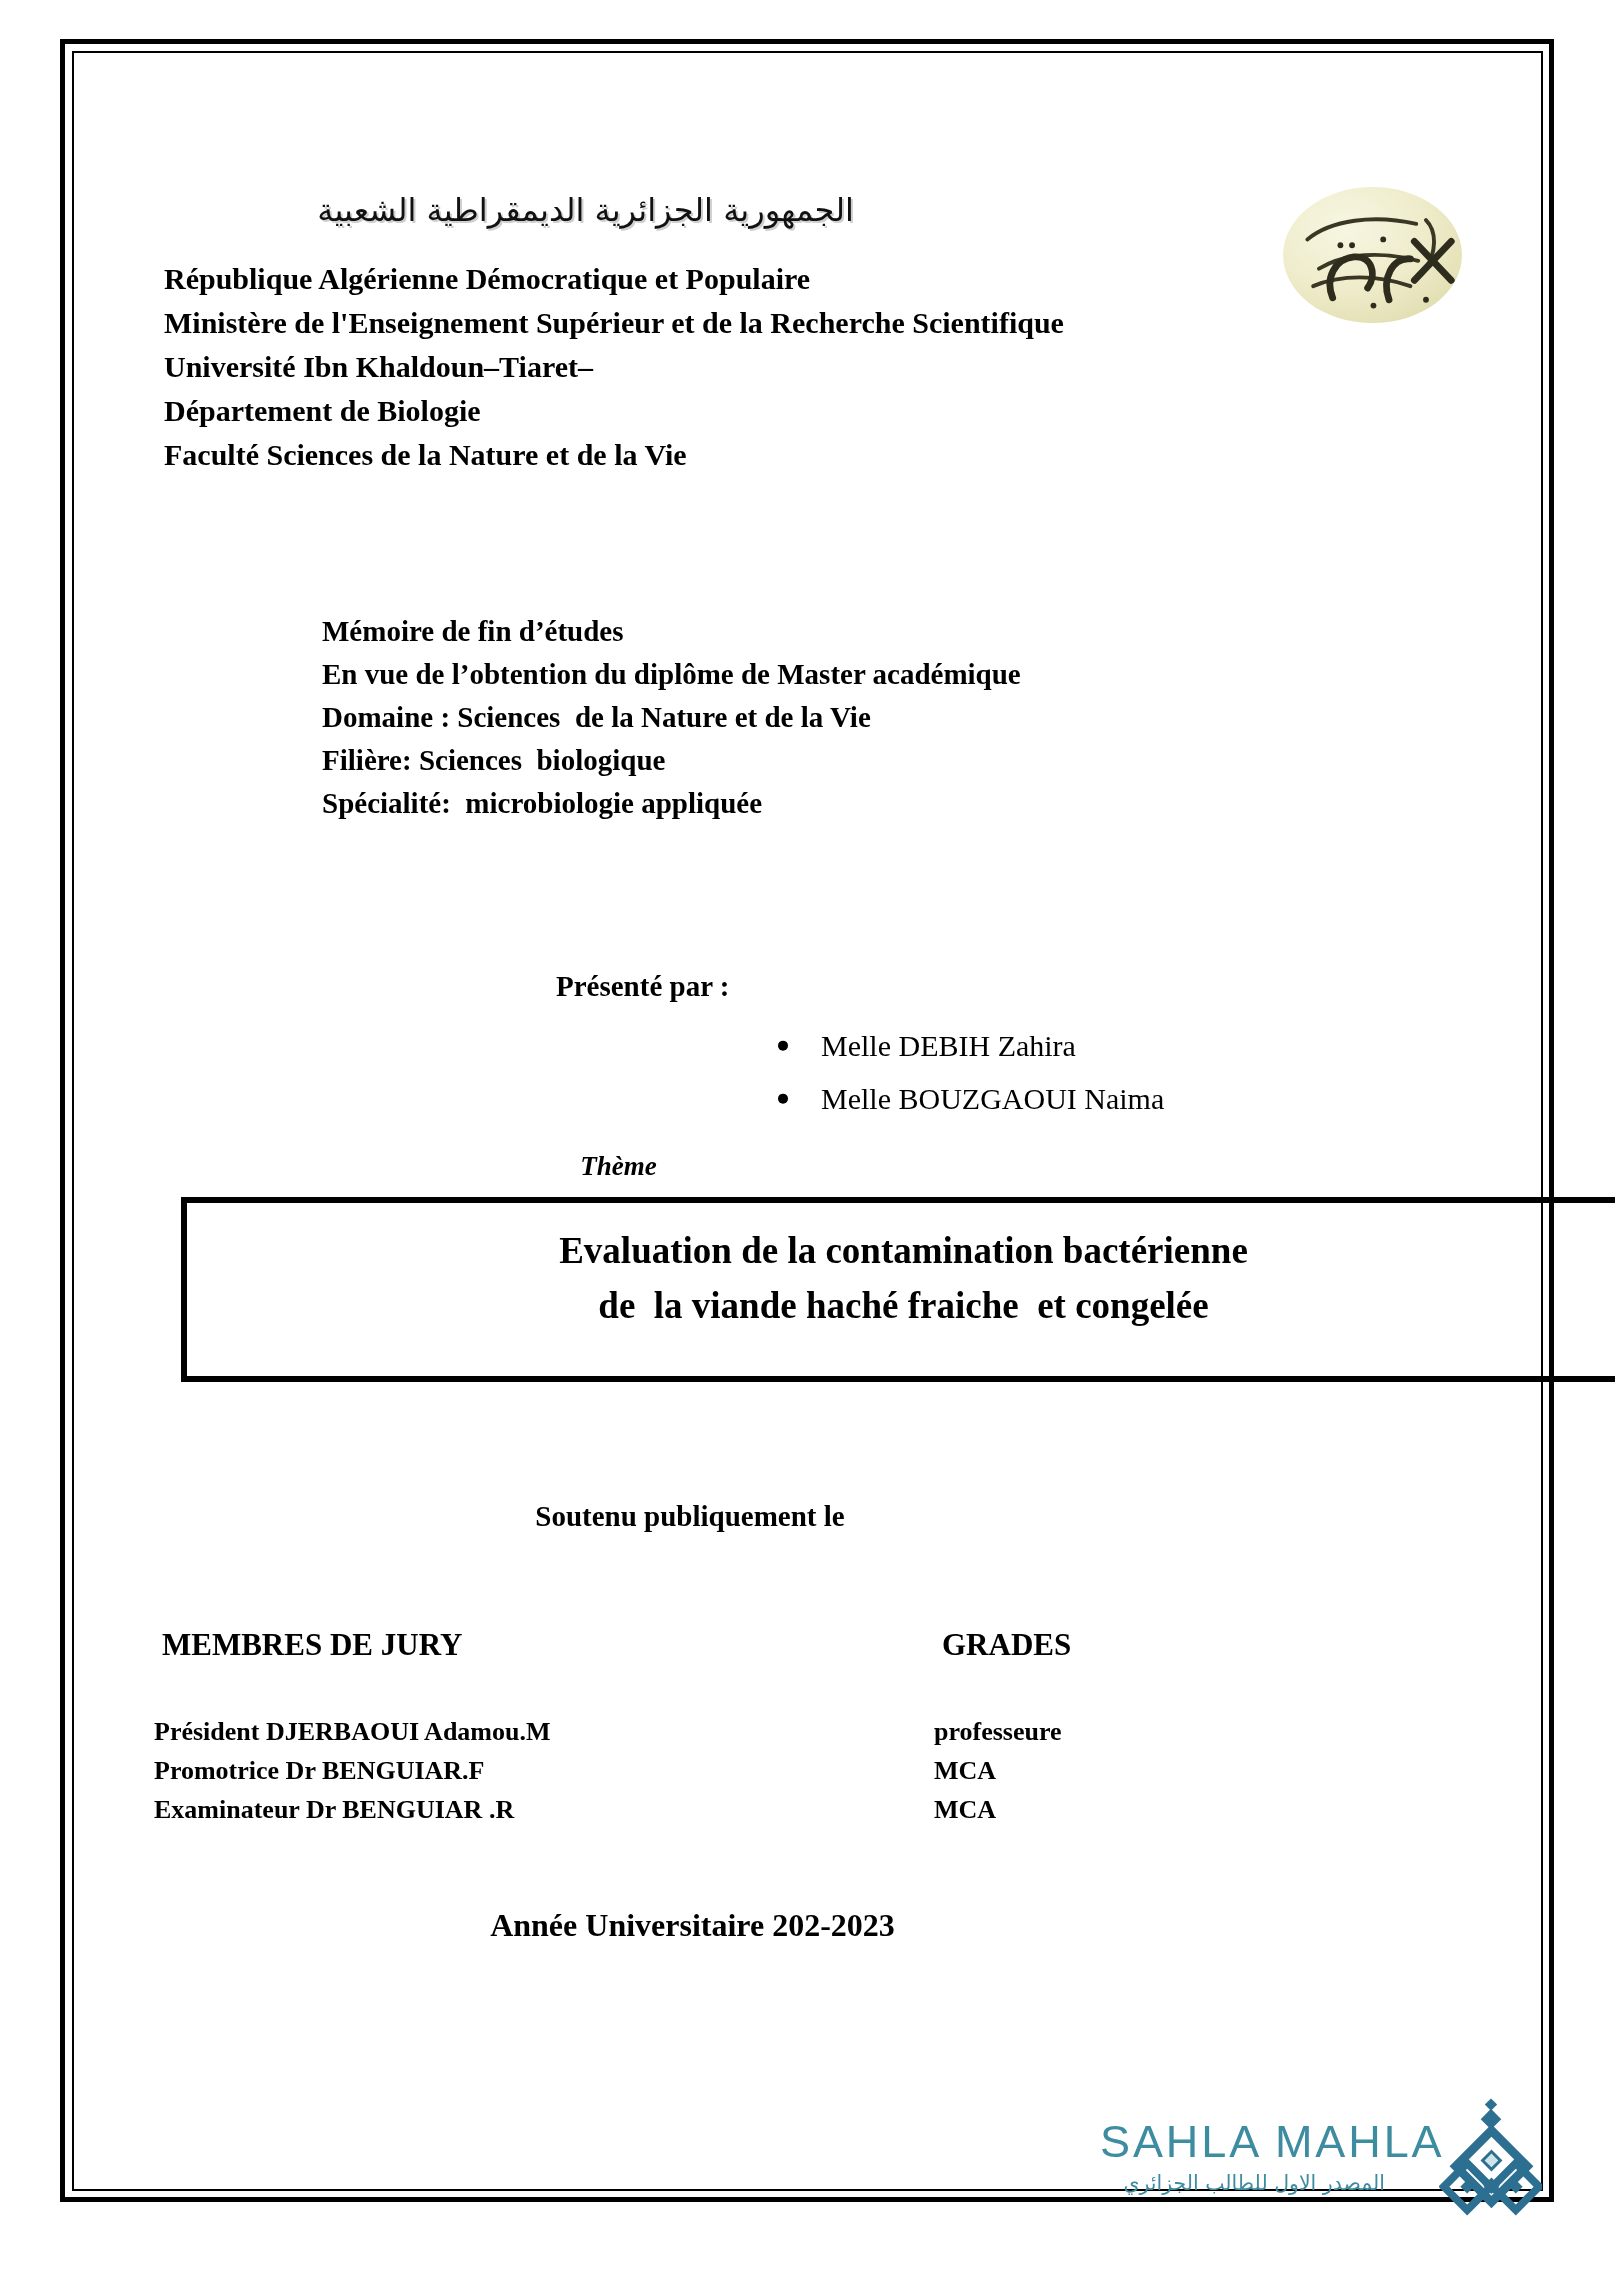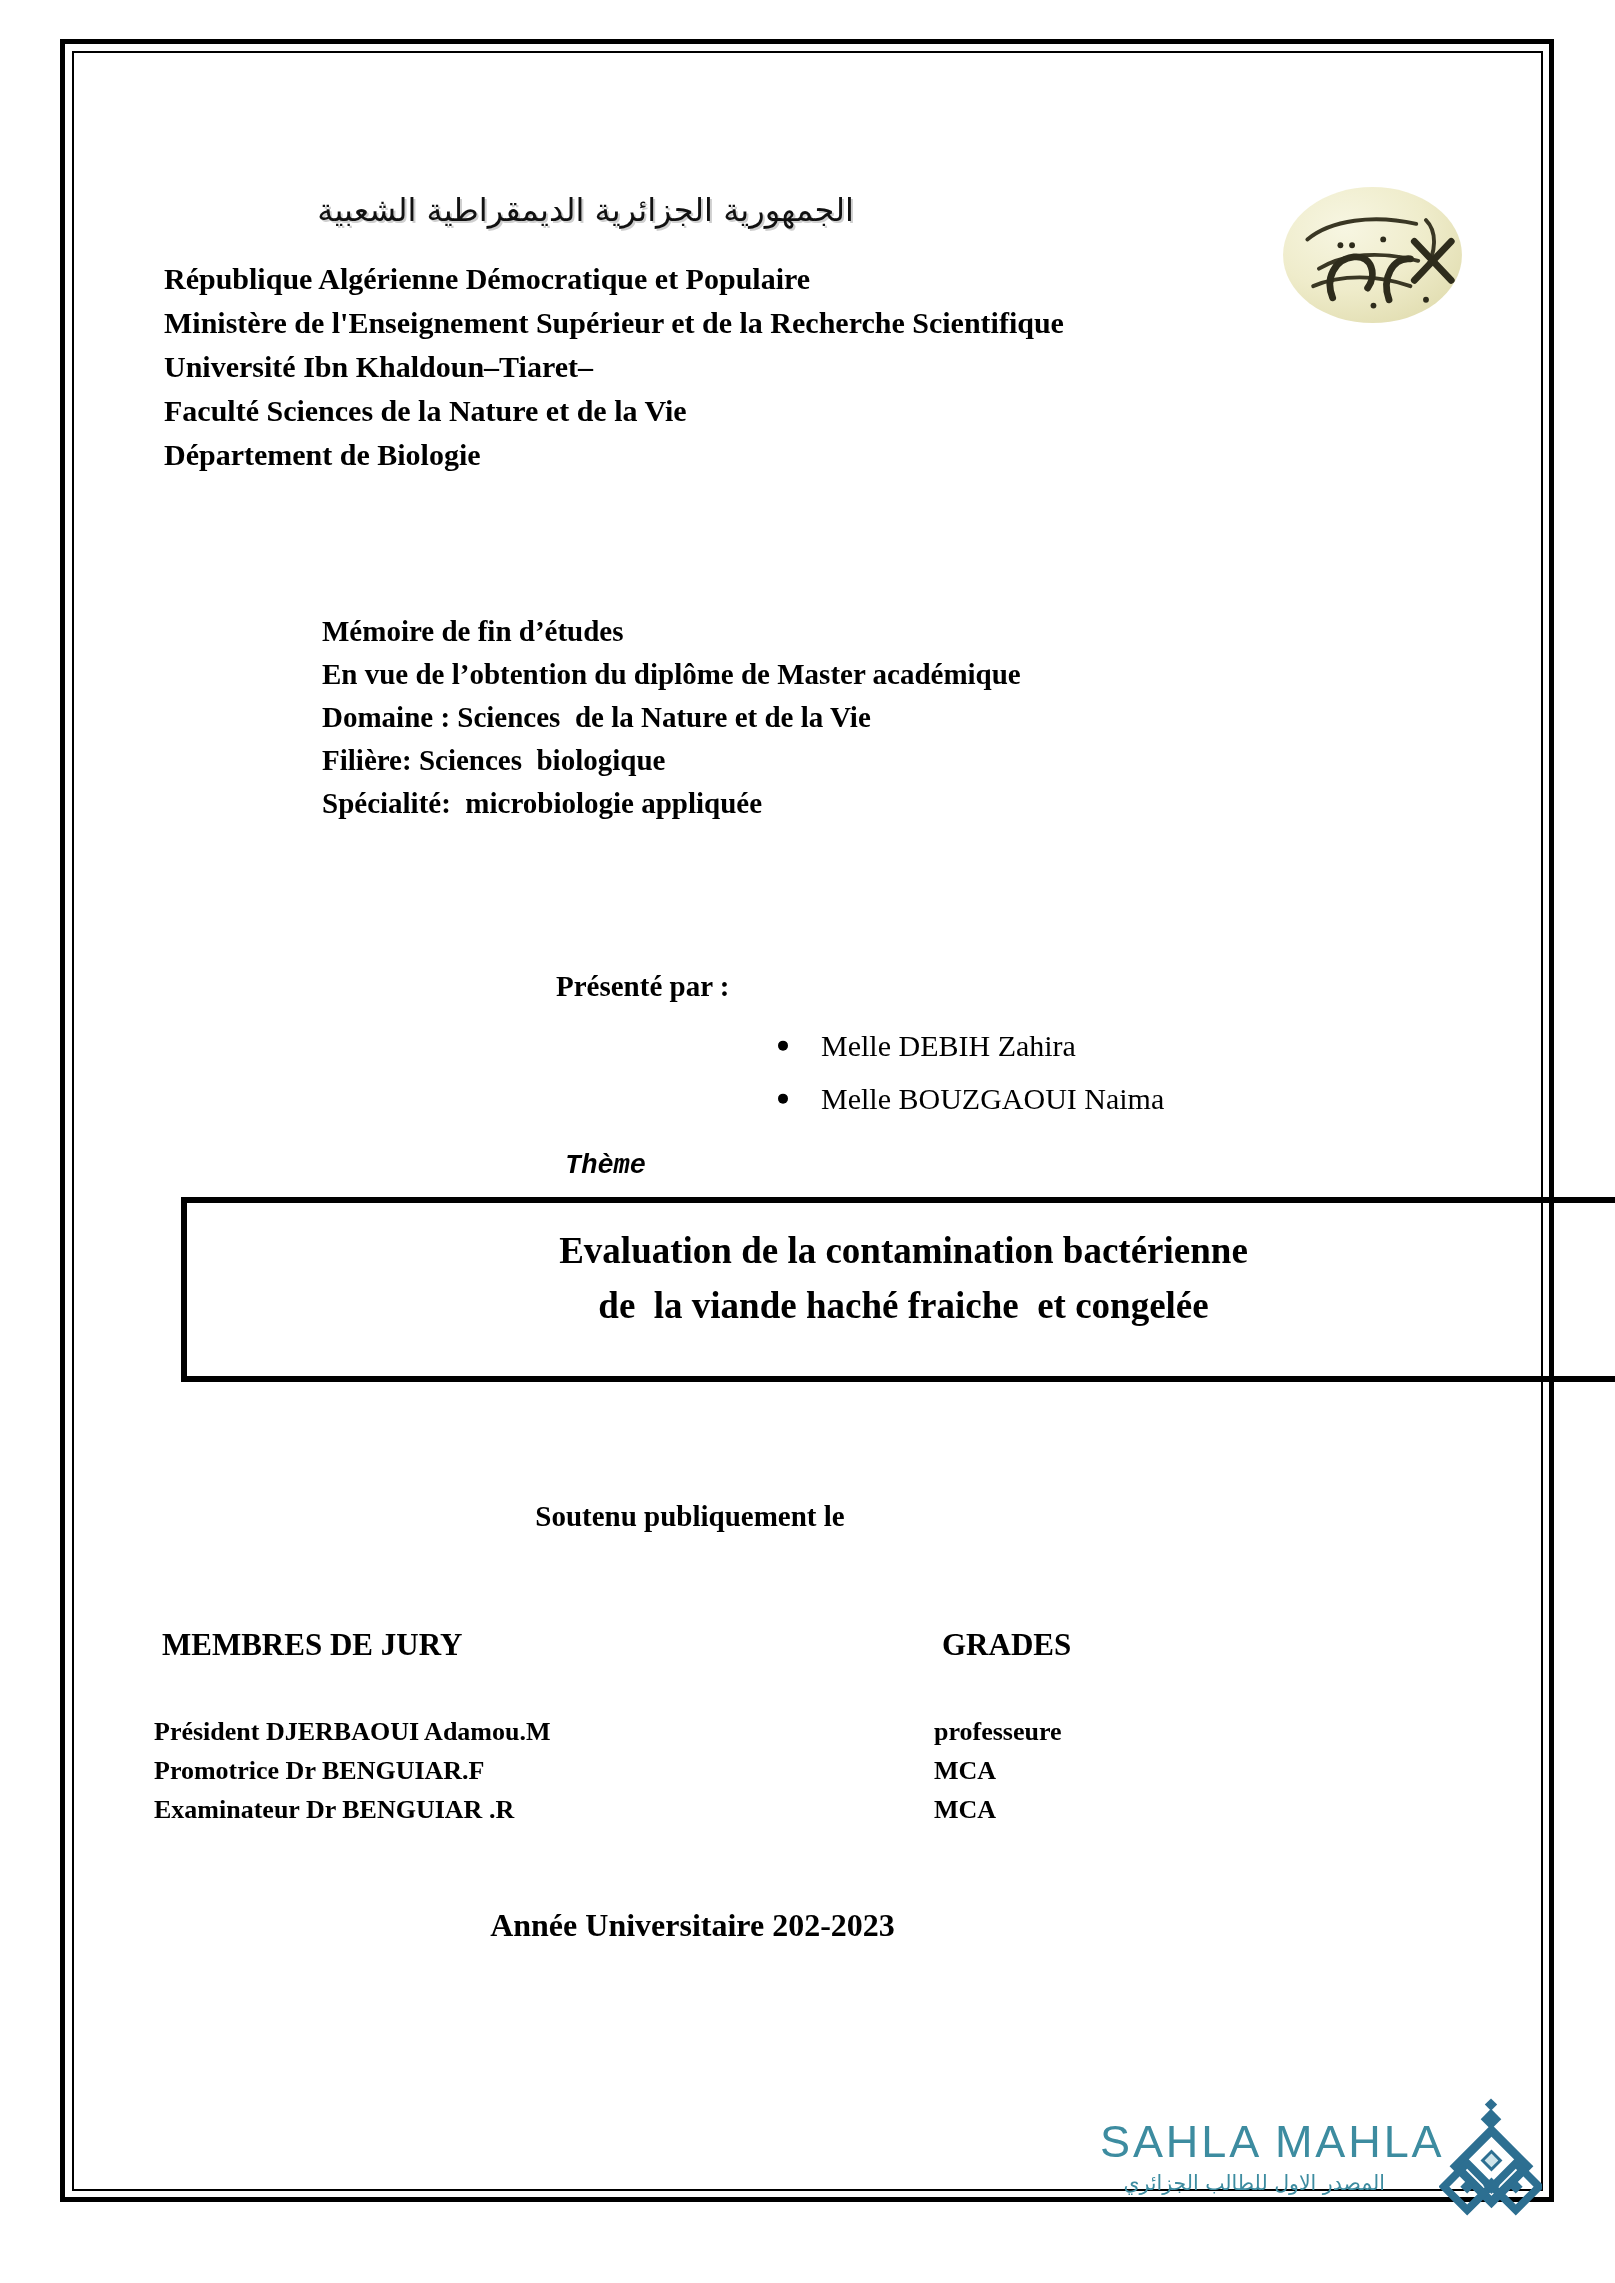--- a/index.html
+++ b/index.html
@@ -126,28 +126,27 @@
     transform: translateY(-50%);
     width: 10.7px;
     height: 10.7px;
     background: #000;
     border-radius: 50%;
   }
 
   
   .theme-label {
     position: absolute;
-    left: 459px;
+    left: 472px;
     top: 1151px;
     width: 293px;
     text-align: center;
     font-size: 27px;
     font-weight: bold;
     font-style: italic;
-    font-family: Liberation Mono, monospace;
   }
   .title-box {
     position: absolute;
     left: 181px;
     top: 1197px;
     width: 1445px;
     height: 185px;
     border: 6.8px solid #000;
     box-sizing: border-box;
     display: flex;
@@ -285,22 +284,22 @@
         <circle cx="150" cy="118" r="3"></circle>
         <circle cx="96" cy="124" r="3"></circle>
       </g>
     </svg>
   </div>
 
   <div class="header-block">
     <div class="line">République Algérienne Démocratique et Populaire</div>
     <div class="line">Ministère de l'Enseignement Supérieur et de la Recherche Scientifique</div>
     <div class="line">Université Ibn Khaldoun–Tiaret–</div>
+    <div class="line">Département de Biologie</div>
     <div class="line">Faculté Sciences de la Nature et de la Vie</div>
-    <div class="line">Département de Biologie</div>
   </div>
 
   <div class="diploma-block">
     <div class="line">Mémoire de fin d’études</div>
     <div class="line">En vue de l’obtention du diplôme de Master académique</div>
     <div class="line">Domaine : Sciences  de la Nature et de la Vie</div>
     <div class="line">Filière: Sciences  biologique</div>
     <div class="line">Spécialité:  microbiologie appliquée</div>
   </div>
 

